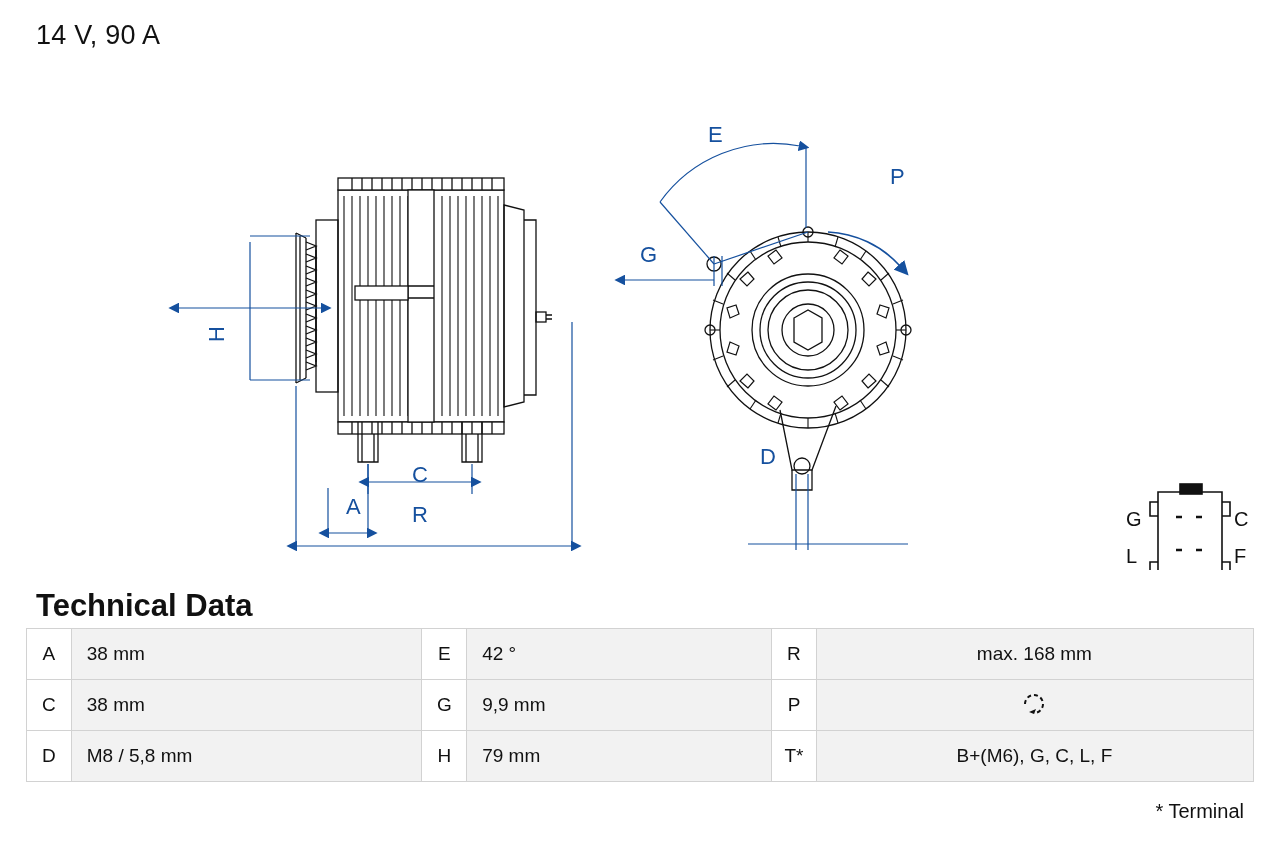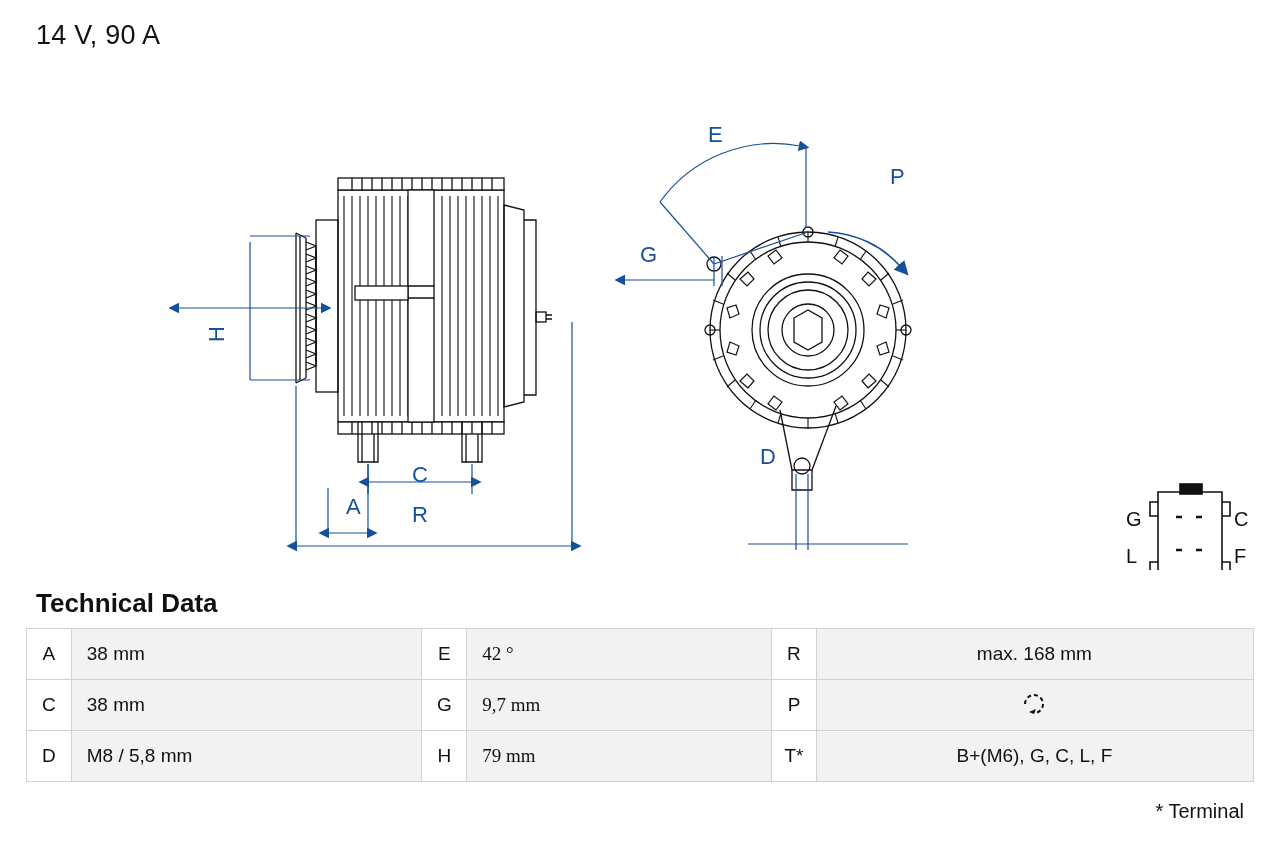--- a/index.html
+++ b/index.html
@@ -30,21 +30,21 @@
     position: absolute;
     left: 0; top: 50px;
     width: 1280px; height: 520px;
   }
   .drawing svg { display: block; }
 
   
   .tech-title {
     position: absolute;
     left: 36px; top: 588px;
-    font-size: 26px;
+    font-size: 31px;
     font-weight: bold;
     color: #111;
   }
   .tech-table {
     position: absolute;
     left: 26px; top: 628px;
     width: 1228px;
     border-collapse: collapse;
     font-size: 19px;
   }
@@ -61,21 +61,21 @@
     text-align: center;
     padding: 0;
     color: #111;
   }
   .tech-table td.val {
     background: #f2f2f2;
     padding-left: 15px;
     color: #111;
   }
   .c1 { width: 345px; }
-  .c2 { width: 300px; font-family: Liberation Serif, serif; }
+  .c2 { width: 300px; }
   .c3 { width: 430px; text-align: center; }
   .footnote {
     position: absolute;
     right: 36px; top: 800px;
     font-size: 20px;
     color: #111;
   }
   .rot-icon { display: inline-block; vertical-align: middle; }
   
   .blue { stroke: #15509e; }
@@ -291,21 +291,21 @@
         <td class="val c1">38 mm</td>
         <td class="key">E</td>
         <td class="val c2">42 °</td>
         <td class="key">R</td>
         <td class="val c3">max. 168 mm</td>
       </tr>
       <tr>
         <td class="key">C</td>
         <td class="val c1">38 mm</td>
         <td class="key">G</td>
-        <td class="val c2">9,7 mm</td>
+        <td class="val c2">9,9 mm</td>
         <td class="key">P</td>
         <td class="val c3">
           <span class="rot-icon">
             <svg width="26" height="24" viewBox="0 0 26 24" xmlns="http://www.w3.org/2000/svg">
               <path d="M4,13 A 9 9 0 1 1 13,22" fill="none" stroke="#111" stroke-width="2" stroke-dasharray="4 3"></path>
               <path d="M15,18 L13,23 L8,21 Z" fill="#111"></path>
             </svg>
           </span>
         </td>
       </tr>

